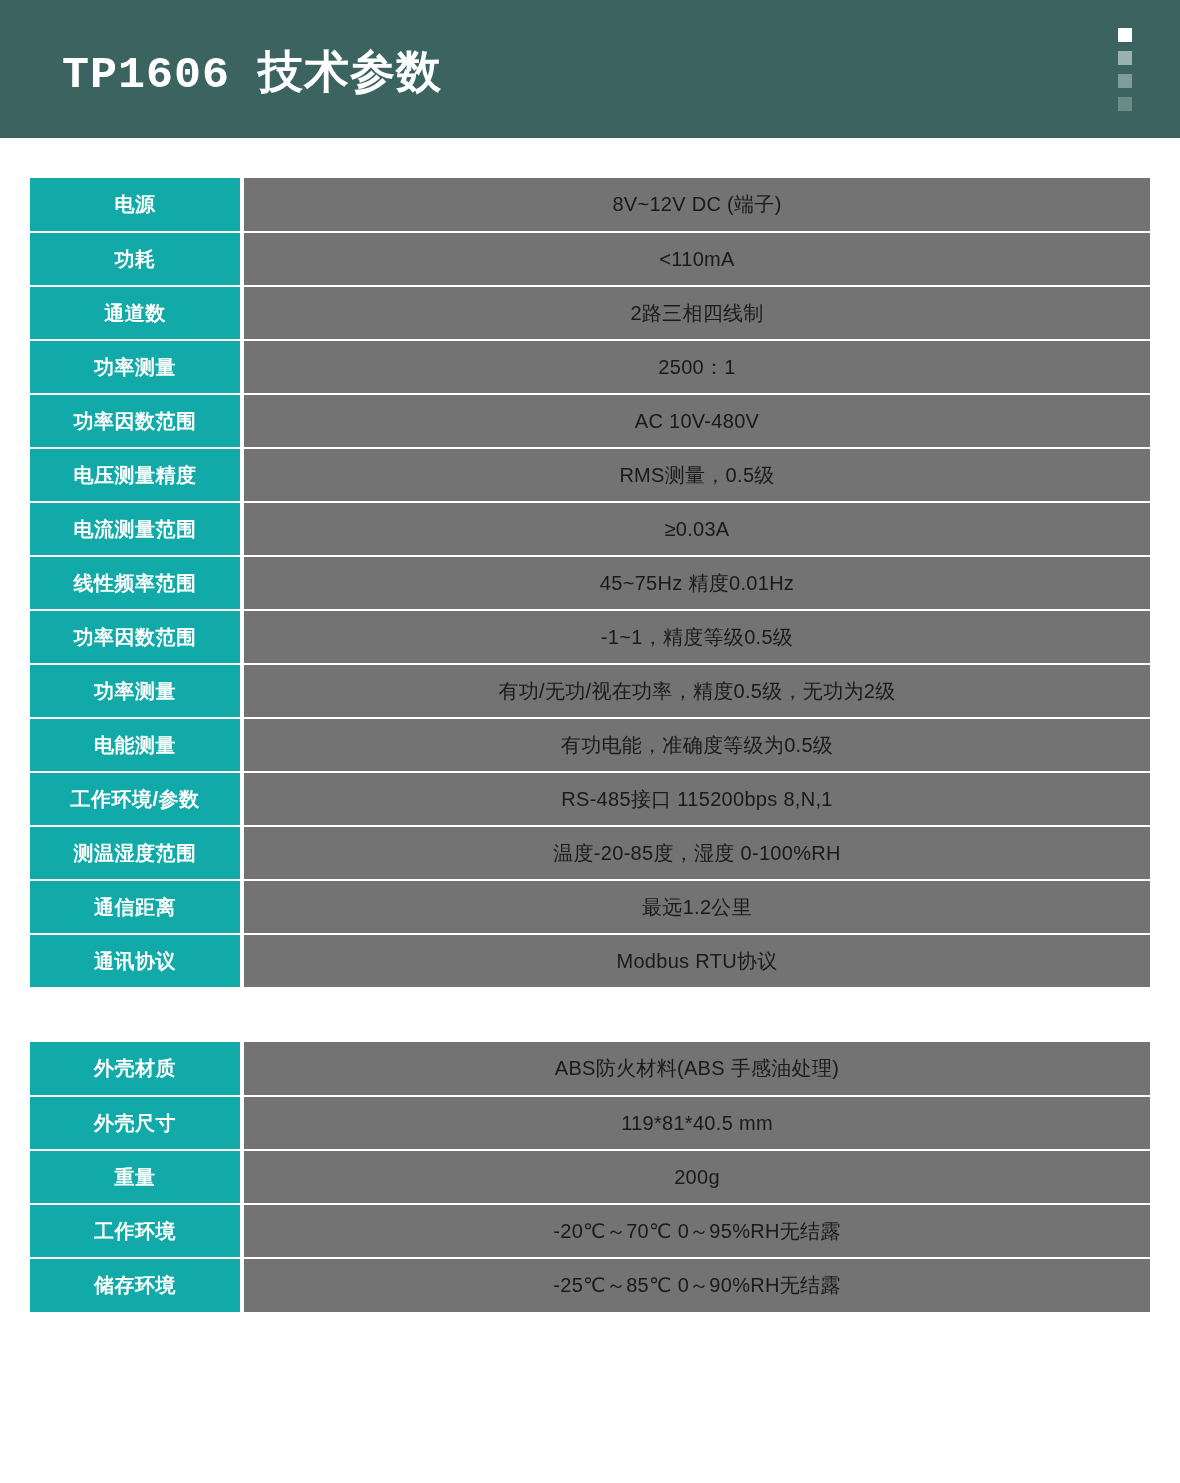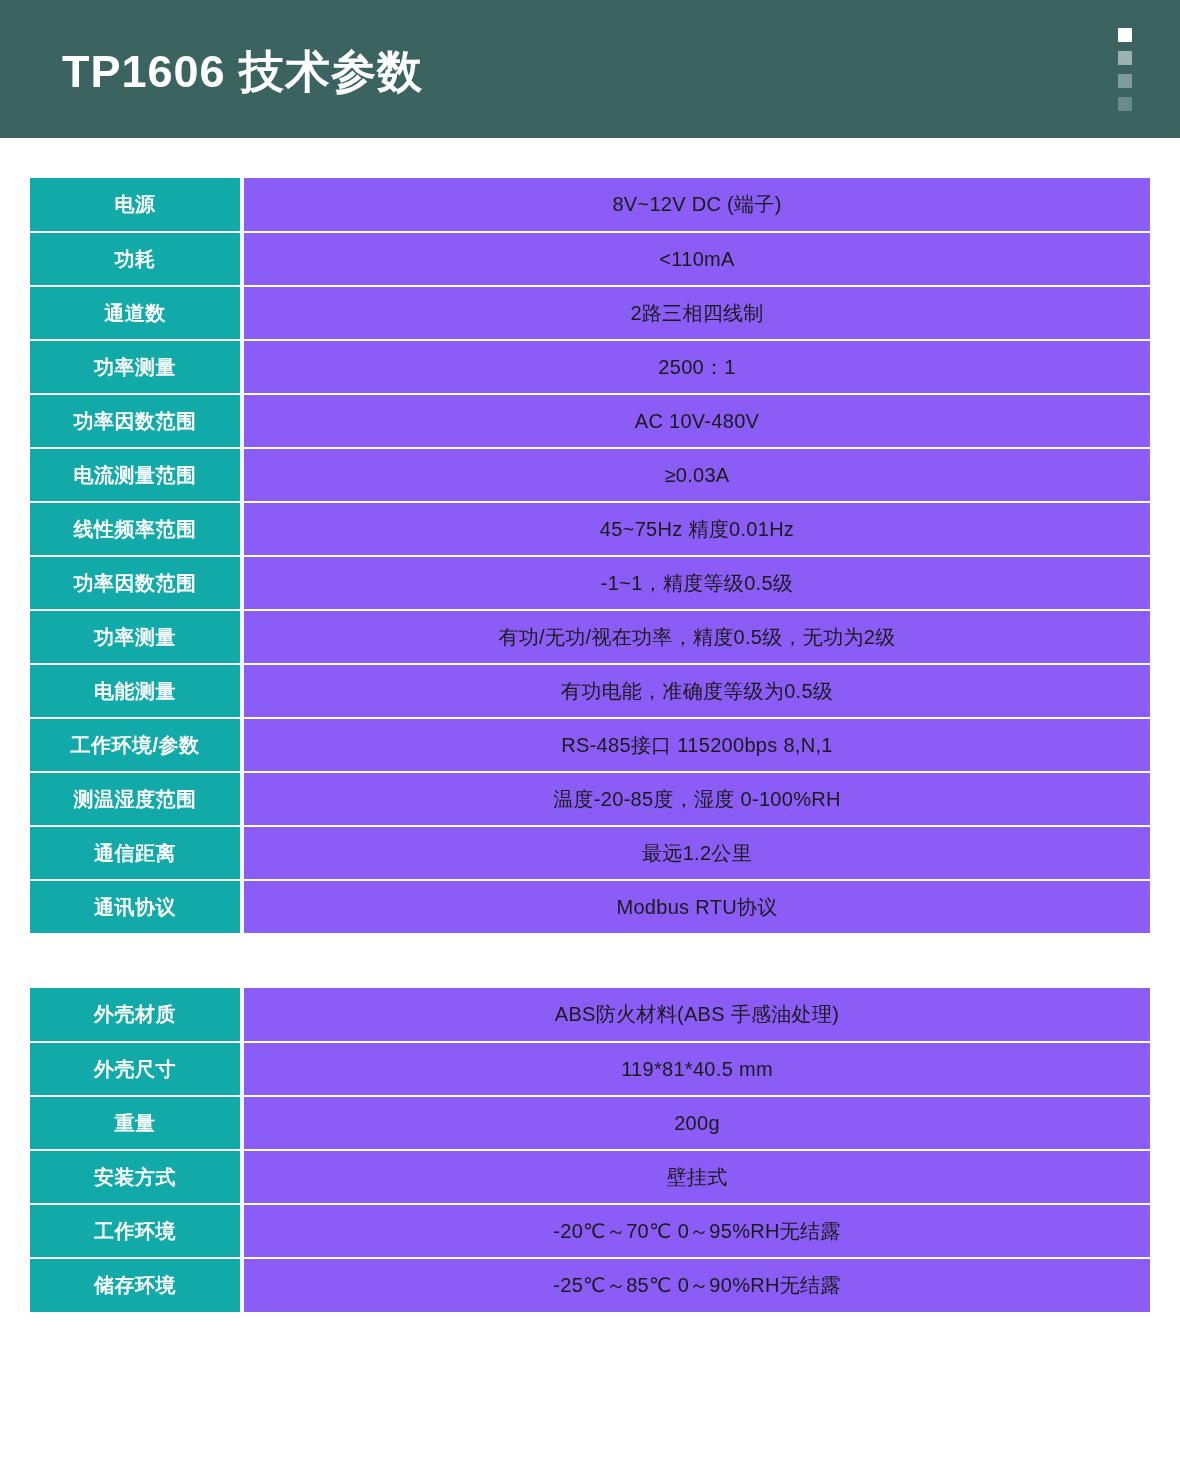--- a/index.html
+++ b/index.html
@@ -14,20 +14,21 @@
     overflow: hidden;
   }
 
   
   .header {
     position: relative;
     width: 1180px;
     height: 138px;
     background: #3b6460;
     box-sizing: border-box;
+    font-family: Liberation Mono, monospace;
   }
   .header-title {
     position: absolute;
     left: 62px;
     top: 42px;
     font-size: 45px;
     font-weight: bold;
     color: #ffffff;
     letter-spacing: 1px;
     white-space: nowrap;
@@ -70,21 +71,21 @@
     width: 210px;
     background: #12aaa8;
     color: #ffffff;
     font-size: 20px;
     font-weight: bold;
     text-align: center;
     border-bottom: 2px solid #ffffff;
     letter-spacing: 0.5px;
   }
   td.v {
-    background: #8b5cf6;
+    background: #737373;
     color: #1a1a1a;
     font-size: 20px;
     text-align: center;
     border-bottom: 2px solid #ffffff;
     border-left: 4px solid #ffffff;
     letter-spacing: 0.3px;
   }
   tr.gap td {
     height: 8px;
     border-bottom: none;
@@ -123,20 +124,24 @@
         </tr>
         <tr>
           <td class="k">功率测量</td>
           <td class="v">2500：1</td>
         </tr>
         <tr>
           <td class="k">功率因数范围</td>
           <td class="v">AC 10V-480V</td>
         </tr>
         <tr>
+          <td class="k">电压测量精度</td>
+          <td class="v">RMS测量，0.5级</td>
+        </tr>
+        <tr>
           <td class="k">电流测量范围</td>
           <td class="v">≥0.03A</td>
         </tr>
         <tr>
           <td class="k">线性频率范围</td>
           <td class="v">45~75Hz  精度0.01Hz</td>
         </tr>
         <tr>
           <td class="k">功率因数范围</td>
           <td class="v">-1~1，精度等级0.5级</td>
@@ -175,24 +180,20 @@
         </tr>
         <tr>
           <td class="k">外壳尺寸</td>
           <td class="v">119*81*40.5 mm</td>
         </tr>
         <tr>
           <td class="k">重量</td>
           <td class="v">200g</td>
         </tr>
         <tr>
-          <td class="k">安装方式</td>
-          <td class="v">壁挂式</td>
-        </tr>
-        <tr>
           <td class="k">工作环境</td>
           <td class="v">-20℃～70℃ 0～95%RH无结露</td>
         </tr>
         <tr>
           <td class="k">储存环境</td>
           <td class="v">-25℃～85℃ 0～90%RH无结露</td>
         </tr>
       </tbody>
   </table>
 </div>

